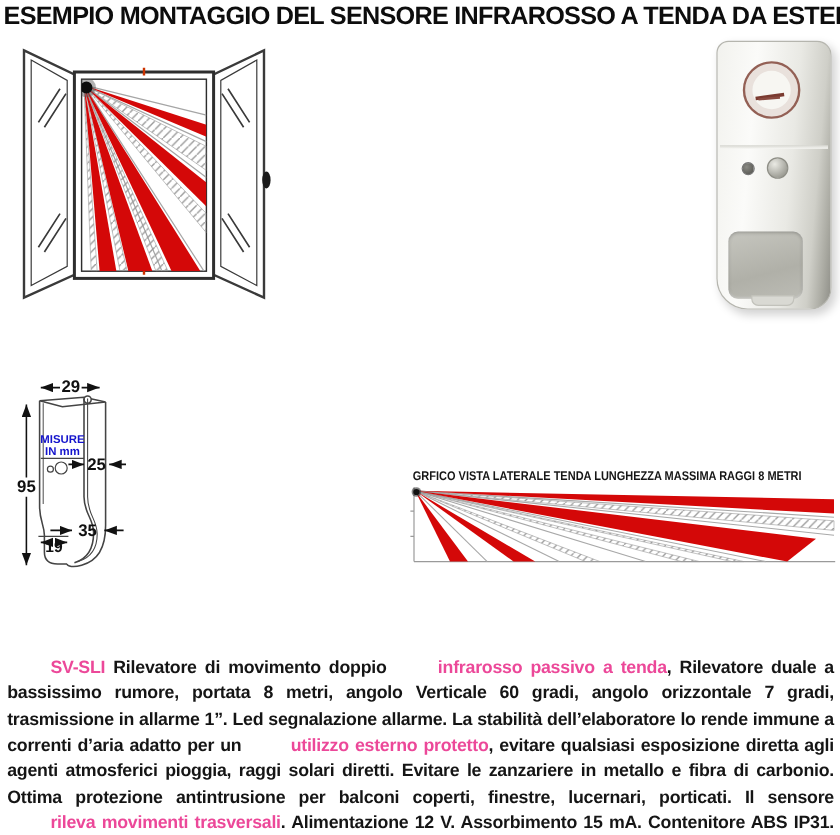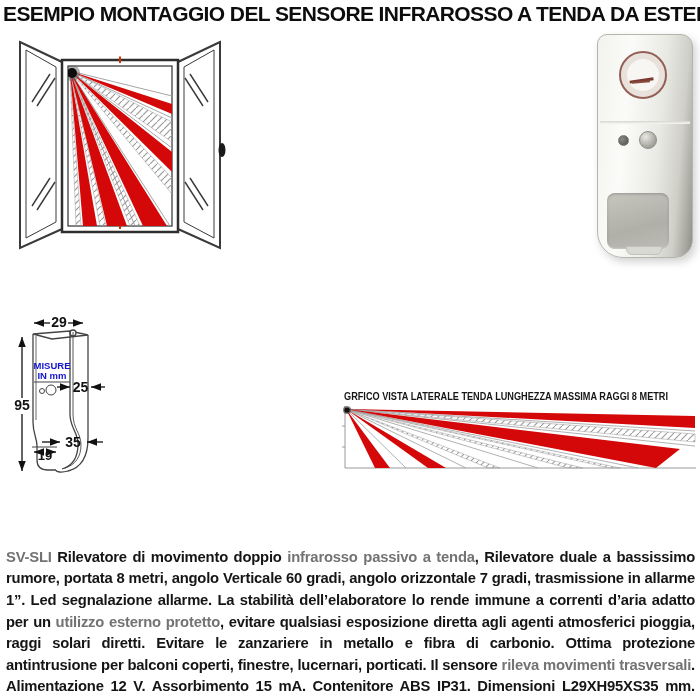--- a/index.html
+++ b/index.html
@@ -37,21 +37,21 @@
   
   .sidesvg{position:absolute;left:338px;top:384px;}
   svg text{font-family:"Liberation Sans",sans-serif;}
   .dimnum{font-size:14px;font-weight:bold;fill:#111;}
   .dimnum-s{font-size:13px;font-weight:bold;fill:#111;}
   .bluetxt{font-size:9.5px;font-weight:bold;fill:#1414cc;}
   .caption{font-size:10.5px;font-weight:bold;fill:#161616;}
   
   .desc{position:absolute;left:6px;top:532px;width:689px;text-align:justify;
         font-size:14.8px;line-height:21.6px;font-weight:bold;color:#151515;letter-spacing:-0.2px;}
-  .blu{color:#737373;}
+  .blu{color:#ec4899;margin-left:36px;}
 </style>
 </head>
 <body>
 
 <div class="page">
 
   <div class="title">ESEMPIO MONTAGGIO DEL SENSORE INFRAROSSO A TENDA DA ESTERNO</div>
 
   <svg class="winsvg" width="220" height="216" viewBox="0 0 220 216">
     <defs>

